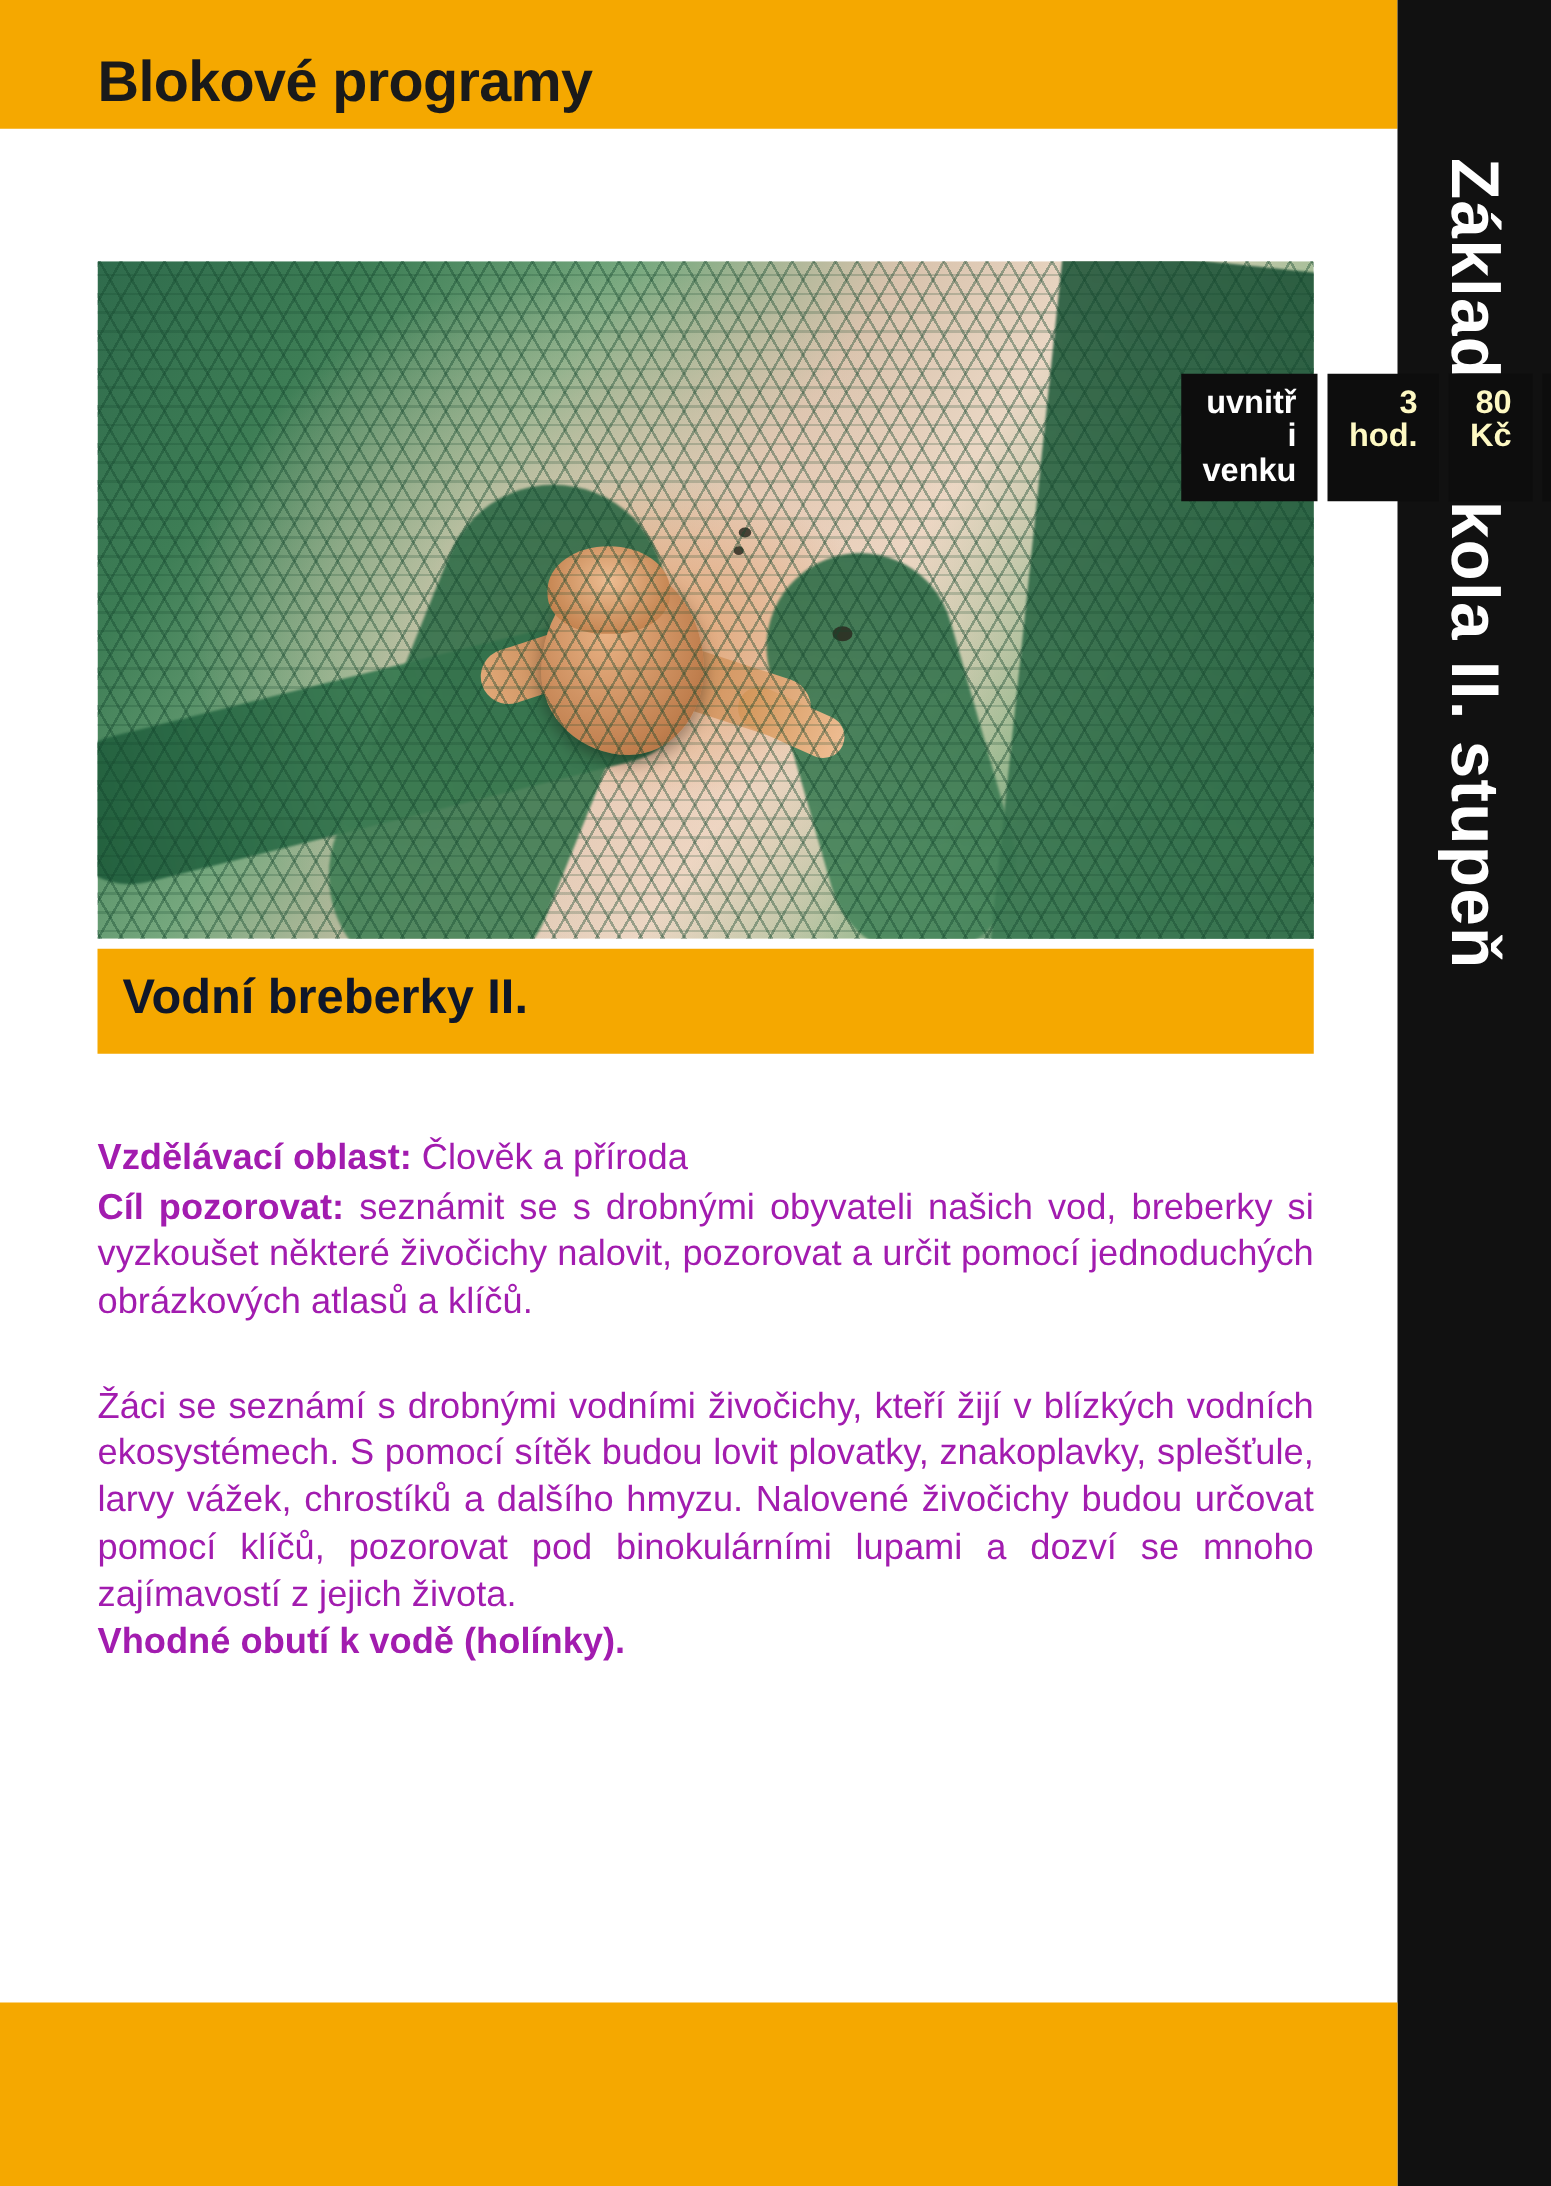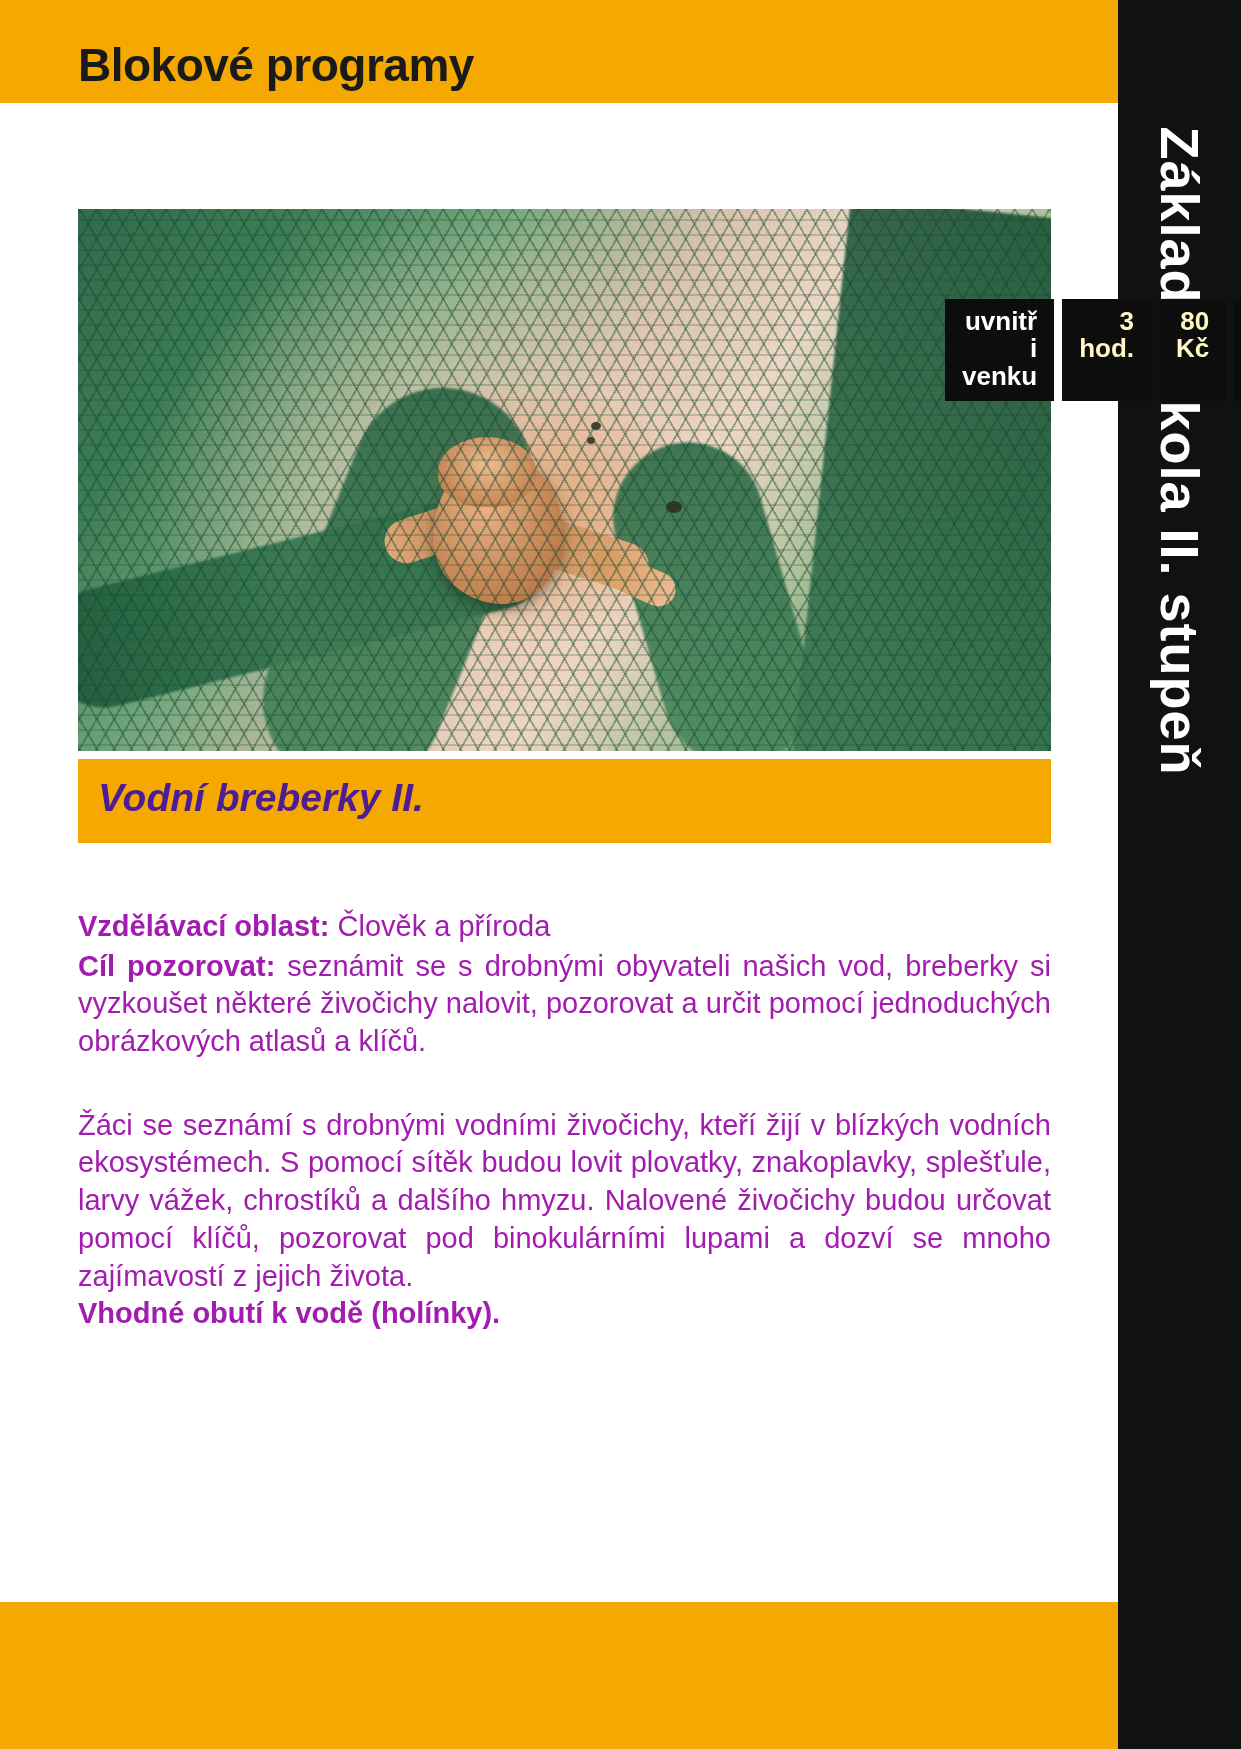--- a/index.html
+++ b/index.html
@@ -229,22 +229,21 @@
     width: 973px;
     height: 84px;
     background: #f5a800;
   }
   .title-band-text {
     position: absolute;
     left: 20px;
     top: 17px;
     font-size: 39px;
     font-weight: bold;
-    color: #4c1d95;
-    font-style: italic;
+    color: #0f172a;
   }
 
   
   .body {
     position: absolute;
     left: 78px;
     top: 908px;
     width: 973px;
     color: #a21caf;
   }

